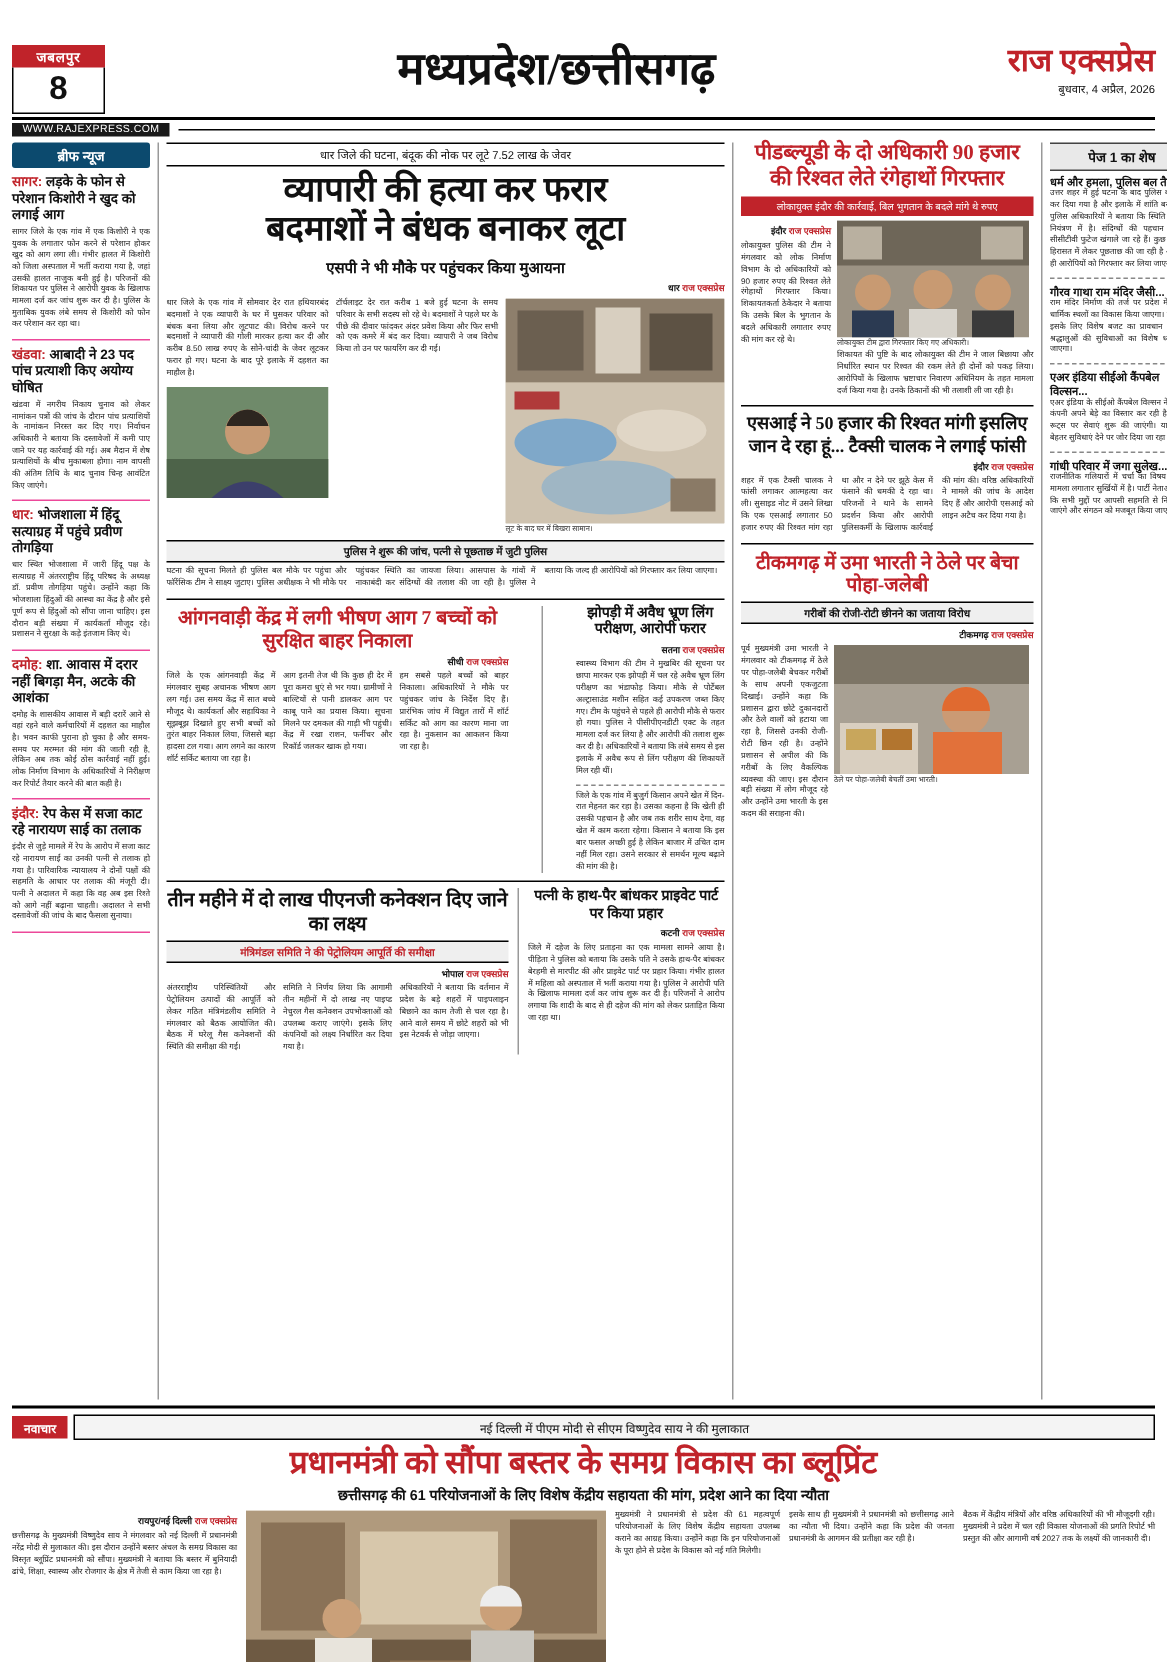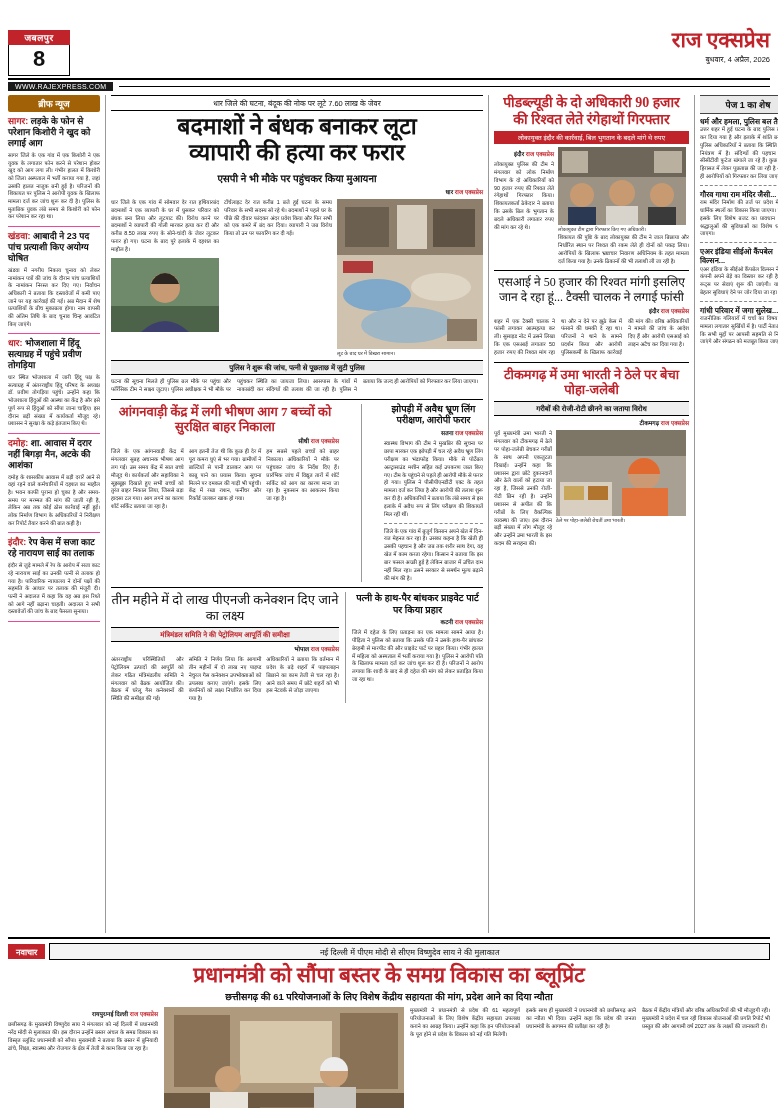--- a/index.html
+++ b/index.html
@@ -30,40 +30,40 @@
   
   .body-grid { display:flex; gap:5px; margin-top:4px; height:838px; }
   .col-left { width:92px; flex:none; }
   .col-mid  { width:372px; flex:none; }
   .col-right{ width:195px; flex:none;}
   .col-far  { width:96px; flex:none;}
 
   .vline { width:1px; background:#999; flex:none; }
 
   
-  .brief-head { background:#a16207; color:#fff; font-size:9px; font-weight:bold; text-align:center; padding:2px 0; border-radius:2px;}
+  .brief-head { background:#0c4a6e; color:#fff; font-size:9px; font-weight:bold; text-align:center; padding:2px 0; border-radius:2px;}
   .brief-item { border-bottom:1px solid #ec4899; padding:4px 0 5px; }
   .brief-title { font-size:9px; font-weight:bold; line-height:1.22; }
   .brief-title .pl { color:#c0232a; }
   .brief-text { font-size:5.4px; line-height:1.42; text-align:justify; margin-top:3px; color:#222; }
 
   
   .kicker { border-top:1px solid #000; border-bottom:1px solid #000; font-size:7.5px; text-align:center; padding:2px 3px; margin-bottom:3px; }
   .headline { font-size:23px; font-weight:bold; line-height:1.15; text-align:center; font-family:"Liberation Serif", serif; }
   .subhead { font-size:10px; font-weight:bold; text-align:center; margin-top:4px; }
   .byline { font-size:6px; text-align:right; color:#c0232a; font-weight:bold; margin:3px 0; }
   .byline .loc { color:#111; }
   .bodytext { font-size:5.4px; line-height:1.45; text-align:justify; color:#1a1a1a; }
   .cols3 { column-count:3; column-gap:6px; }
   .photo-cap-below { font-size:5px; color:#333; margin-top:1px; line-height:1.2;}
 
   .sub-kicker { background:#efefef; border-top:1px solid #000; border-bottom:1px solid #000; font-size:7px; font-weight:bold; text-align:center; padding:2px; margin:4px 0 3px; }
 
   .red-head { color:#c0232a; font-size:13px; font-weight:bold; line-height:1.18; text-align:center; font-family:"Liberation Serif", serif;}
-  .blk-head { font-size:13px; font-weight:normal; line-height:1.18; text-align:center; font-family:"Liberation Serif", serif;}
+  .blk-head { font-size:13px; font-weight:bold; line-height:1.18; text-align:center; font-family:"Liberation Serif", serif;}
   .mini-head { font-size:9.5px; font-weight:bold; line-height:1.2; text-align:center;}
 
   .redbar { background:#c0232a; color:#fff; font-size:6.5px; text-align:center; padding:2px 3px; }
   .greybar { background:#e9e9e9; font-size:6.5px; text-align:center; padding:2px 3px; border-top:1px solid #444; border-bottom:1px solid #444;}
 
   .sec-sep { border-top:1px solid #000; margin:5px 0 4px; }
   .dash-sep { border-top:1px dashed #888; margin:4px 0; }
 
   
   .bottom { margin-top:4px; border-top:2px solid #000; padding-top:4px; }
@@ -80,20 +80,23 @@
 </head>
 <body>
 
 <div class="page">
 
   <div class="masthead">
     <div class="city-box">
       <div class="city-name">जबलपुर</div>
       <div class="page-num">8</div>
     </div>
+    <div class="title-wrap">
+      <div class="main-title">मध्यप्रदेश/छत्तीसगढ़</div>
+    </div>
     <div class="brand">
       <div class="brand-name">राज एक्सप्रेस</div>
       <div class="brand-date">बुधवार, 4 अप्रैल, 2026</div>
     </div>
   </div>
   <div class="url-bar">
     <span class="url-chip">WWW.RAJEXPRESS.COM</span>
     <span class="rule-thin"></span>
   </div>
 
@@ -140,23 +143,23 @@
           <span>रेप केस में सजा काट रहे नारायण साई का तलाक</span>
         </div>
         <div class="brief-text">इंदौर से जुड़े मामले में रेप के आरोप में सजा काट रहे नारायण साईं का उनकी पत्नी से तलाक हो गया है। पारिवारिक न्यायालय ने दोनों पक्षों की सहमति के आधार पर तलाक की मंजूरी दी। पत्नी ने अदालत में कहा कि वह अब इस रिश्ते को आगे नहीं बढ़ाना चाहती। अदालत ने सभी दस्तावेजों की जांच के बाद फैसला सुनाया।</div>
       </div>
     </div>
 
     <div class="vline"></div>
 
     <div class="col-mid">
 
-      <div class="kicker">धार जिले की घटना, बंदूक की नोक पर लूटे 7.60 लाख के जेवर</div>
+      <div class="kicker">धार जिले की घटना, बंदूक की नोक पर लूटे 7.52 लाख के जेवर</div>
+      <div class="headline">व्यापारी की हत्या कर फरार</div>
       <div class="headline">बदमाशों ने बंधक बनाकर लूटा</div>
-      <div class="headline">व्यापारी की हत्या कर फरार</div>
       <div class="subhead">एसपी ने भी मौके पर पहुंचकर किया मुआयना</div>
 
       <div class="byline">
         <span class="loc">धार</span>
         <span>राज एक्सप्रेस</span>
       </div>
 
       <div style="display:flex; gap:5px;">
         <div style="width:108px;">
           <div class="bodytext">धार जिले के एक गांव में सोमवार देर रात हथियारबंद बदमाशों ने एक व्यापारी के घर में घुसकर परिवार को बंधक बना लिया और लूटपाट की। विरोध करने पर बदमाशों ने व्यापारी की गोली मारकर हत्या कर दी और करीब 8.50 लाख रुपए के सोने-चांदी के जेवर लूटकर फरार हो गए। घटना के बाद पूरे इलाके में दहशत का माहौल है।</div>

